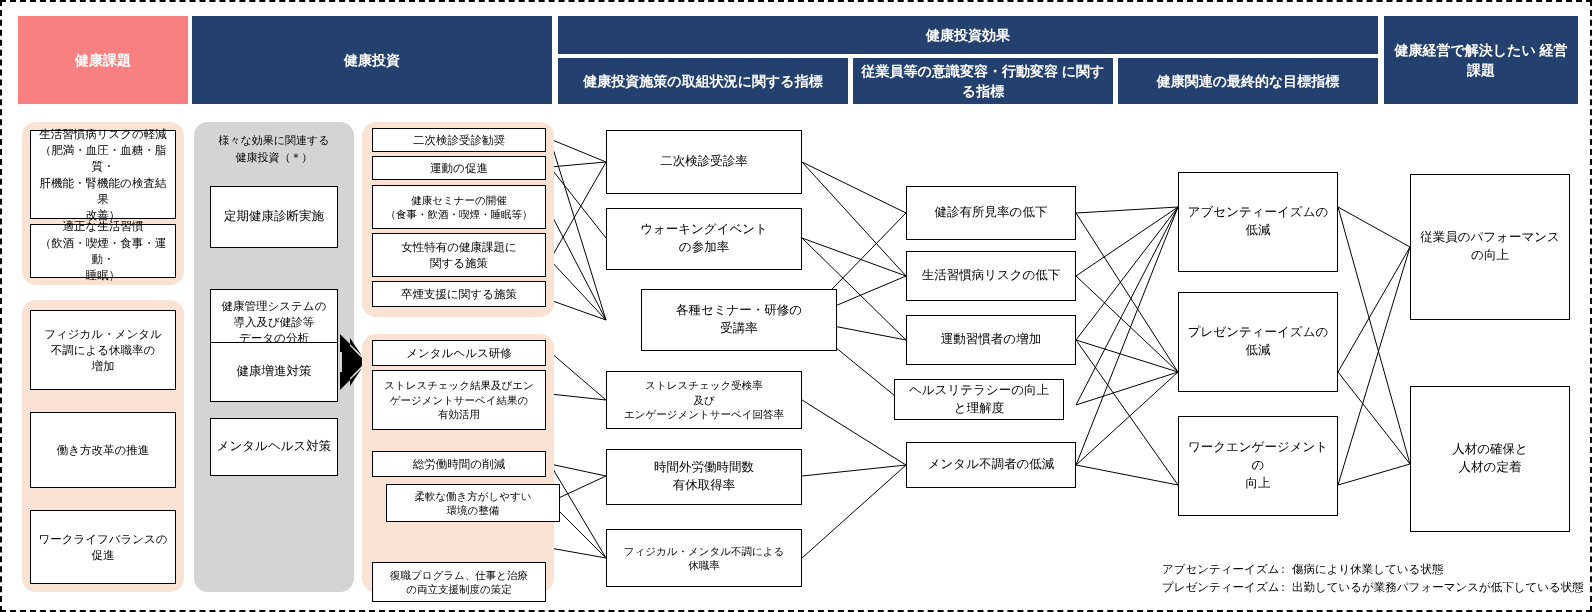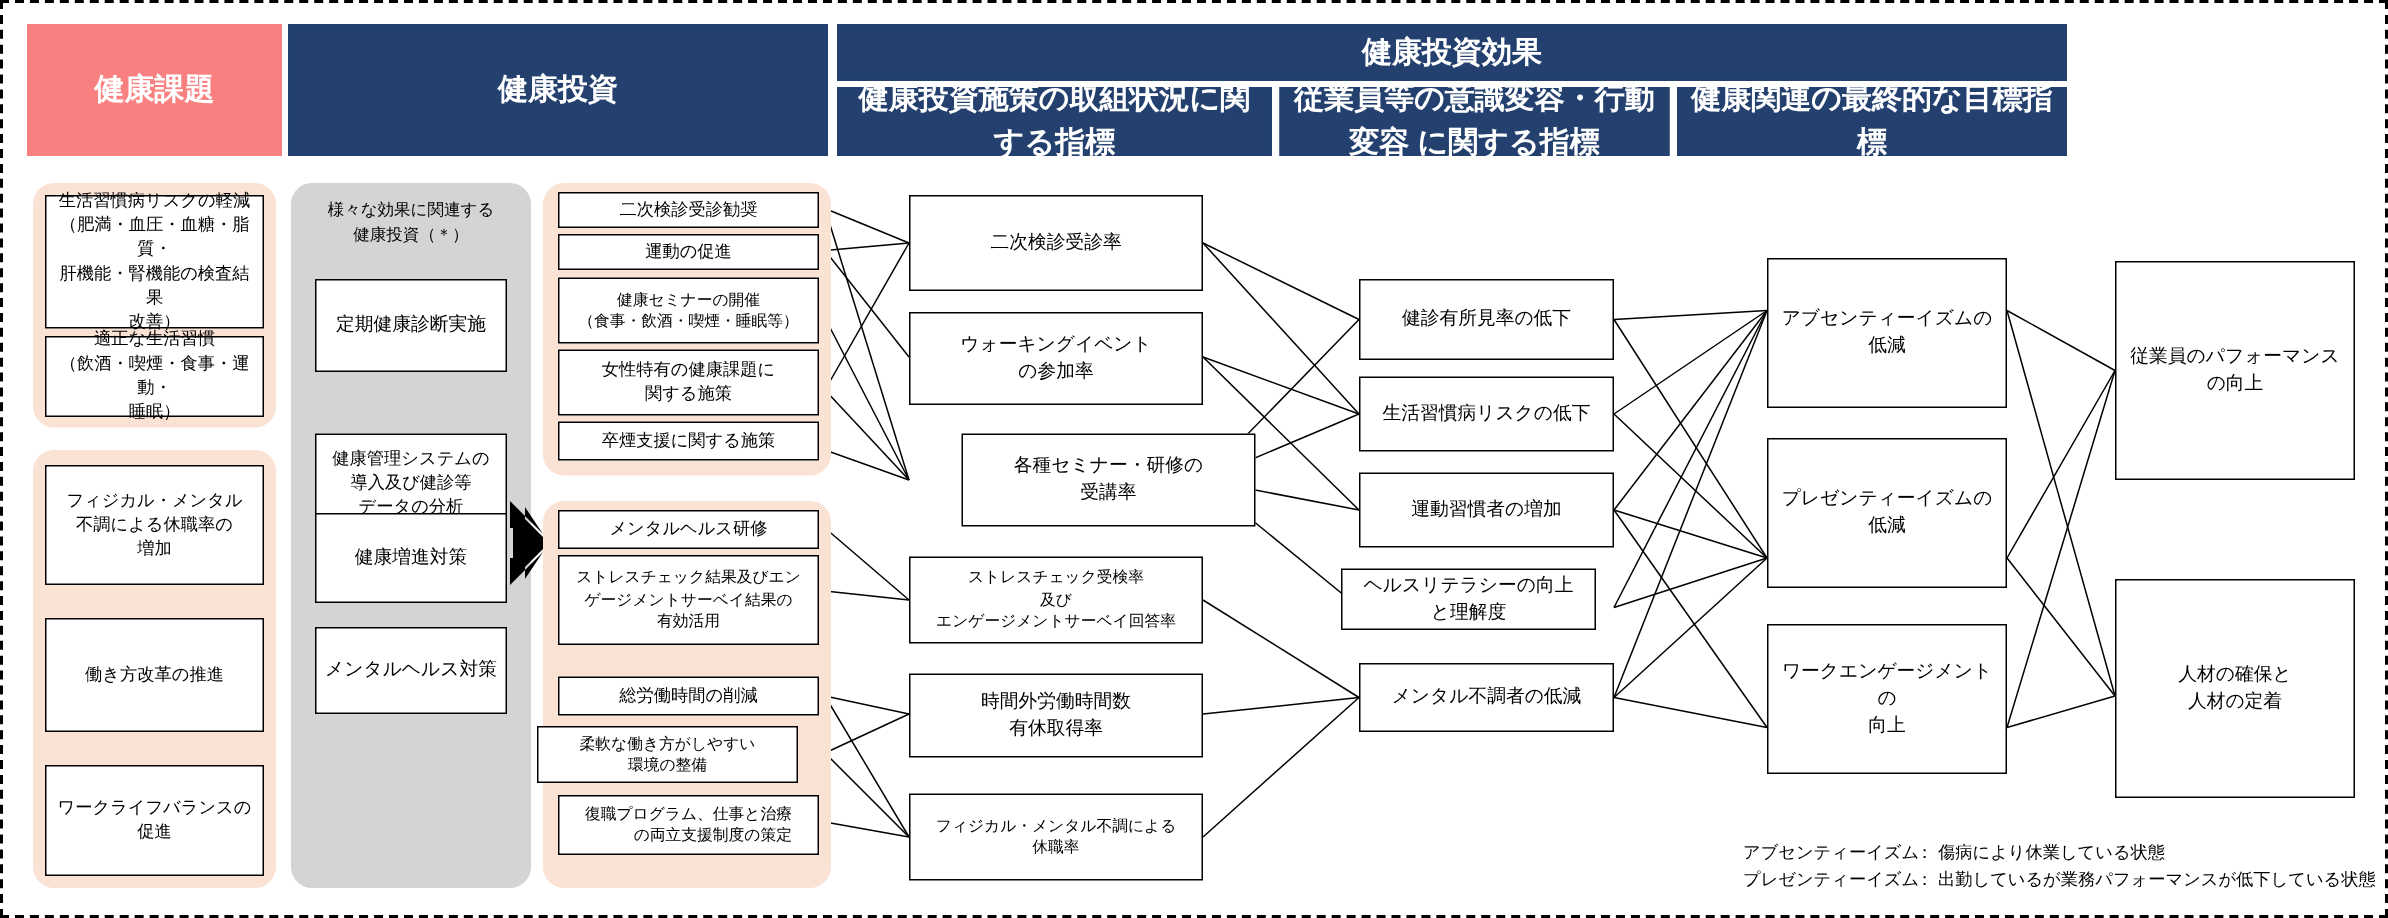--- a/index.html
+++ b/index.html
@@ -16,21 +16,21 @@
     overflow:hidden;
   }
   
   .hdr{
     position:absolute;
     box-sizing:border-box;
     display:flex;align-items:center;justify-content:center;
     text-align:center;
     color:#fff;
     font-weight:bold;
-    font-size:20px;
+    font-size:14px;
     line-height:1.45;
     padding:2px 4px;
   }
   .hdr.navy{background:#23406e;border:1px solid #23406e;}
   .hdr.salmon{background:#f98080;border:1px solid #f98080;}
 
   
   .grp{
     position:absolute;
     box-sizing:border-box;
@@ -100,20 +100,22 @@
 
   <div class="hdr navy" style="left:556px;top:14px;width:820px;height:38px;">健康投資効果</div>
 
   <div class="hdr navy" style="left:556px;top:56px;width:290px;height:46px;">健康投資施策の取組状況に関する指標</div>
 
   <div class="hdr navy" style="left:851px;top:56px;width:260px;height:46px;">従業員等の意識変容・行動変容
 に関する指標</div>
 
   <div class="hdr navy" style="left:1116px;top:56px;width:260px;height:46px;">健康関連の最終的な目標指標</div>
 
+  <div class="hdr navy" style="left:1382px;top:14px;width:194px;height:88px;">健康経営で解決したい
+経営課題</div>
 
   <svg class="links" viewBox="0 0 1592 612">
 
     <line x1="548" y1="137" x2="604" y2="160"></line>
     <line x1="548" y1="137" x2="604" y2="318"></line>
     <line x1="548" y1="165" x2="604" y2="160"></line>
     <line x1="548" y1="165" x2="604" y2="236"></line>
     <line x1="548" y1="210" x2="604" y2="318"></line>
     <line x1="548" y1="258" x2="604" y2="160"></line>
     <line x1="548" y1="258" x2="604" y2="318"></line>
@@ -222,24 +224,24 @@
   <div class="grp peach" style="left:360px;top:332px;width:192px;height:258px;"></div>
 
   <div class="box sm" style="left:370px;top:338px;width:174px;height:26px;">メンタルヘルス研修</div>
 
   <div class="box xs" style="left:370px;top:368px;width:174px;height:60px;">ストレスチェック結果及びエン
 ゲージメントサーベイ結果の
 有効活用</div>
 
   <div class="box sm" style="left:370px;top:449px;width:174px;height:26px;">総労働時間の削減</div>
 
-  <div class="box xs" style="left:356px;top:482px;width:174px;height:38px;">柔軟な働き方がしやすい
+  <div class="box xs" style="left:384px;top:482px;width:174px;height:38px;">柔軟な働き方がしやすい
 環境の整備</div>
 
-  <div class="box xs" style="left:370px;top:528px;width:174px;height:40px;text-align:right;">復職プログラム、仕事と治療
+  <div class="box xs" style="left:370px;top:560px;width:174px;height:40px;">復職プログラム、仕事と治療
 の両立支援制度の策定</div>
 
   <div class="box" style="left:604px;top:128px;width:196px;height:64px;">二次検診受診率</div>
 
   <div class="box" style="left:604px;top:206px;width:196px;height:62px;">ウォーキングイベント
 の参加率</div>
 
   <div class="box" style="left:604px;top:287px;width:196px;height:62px;margin-left:35px;">各種セミナー・研修の
 受講率</div>
 

